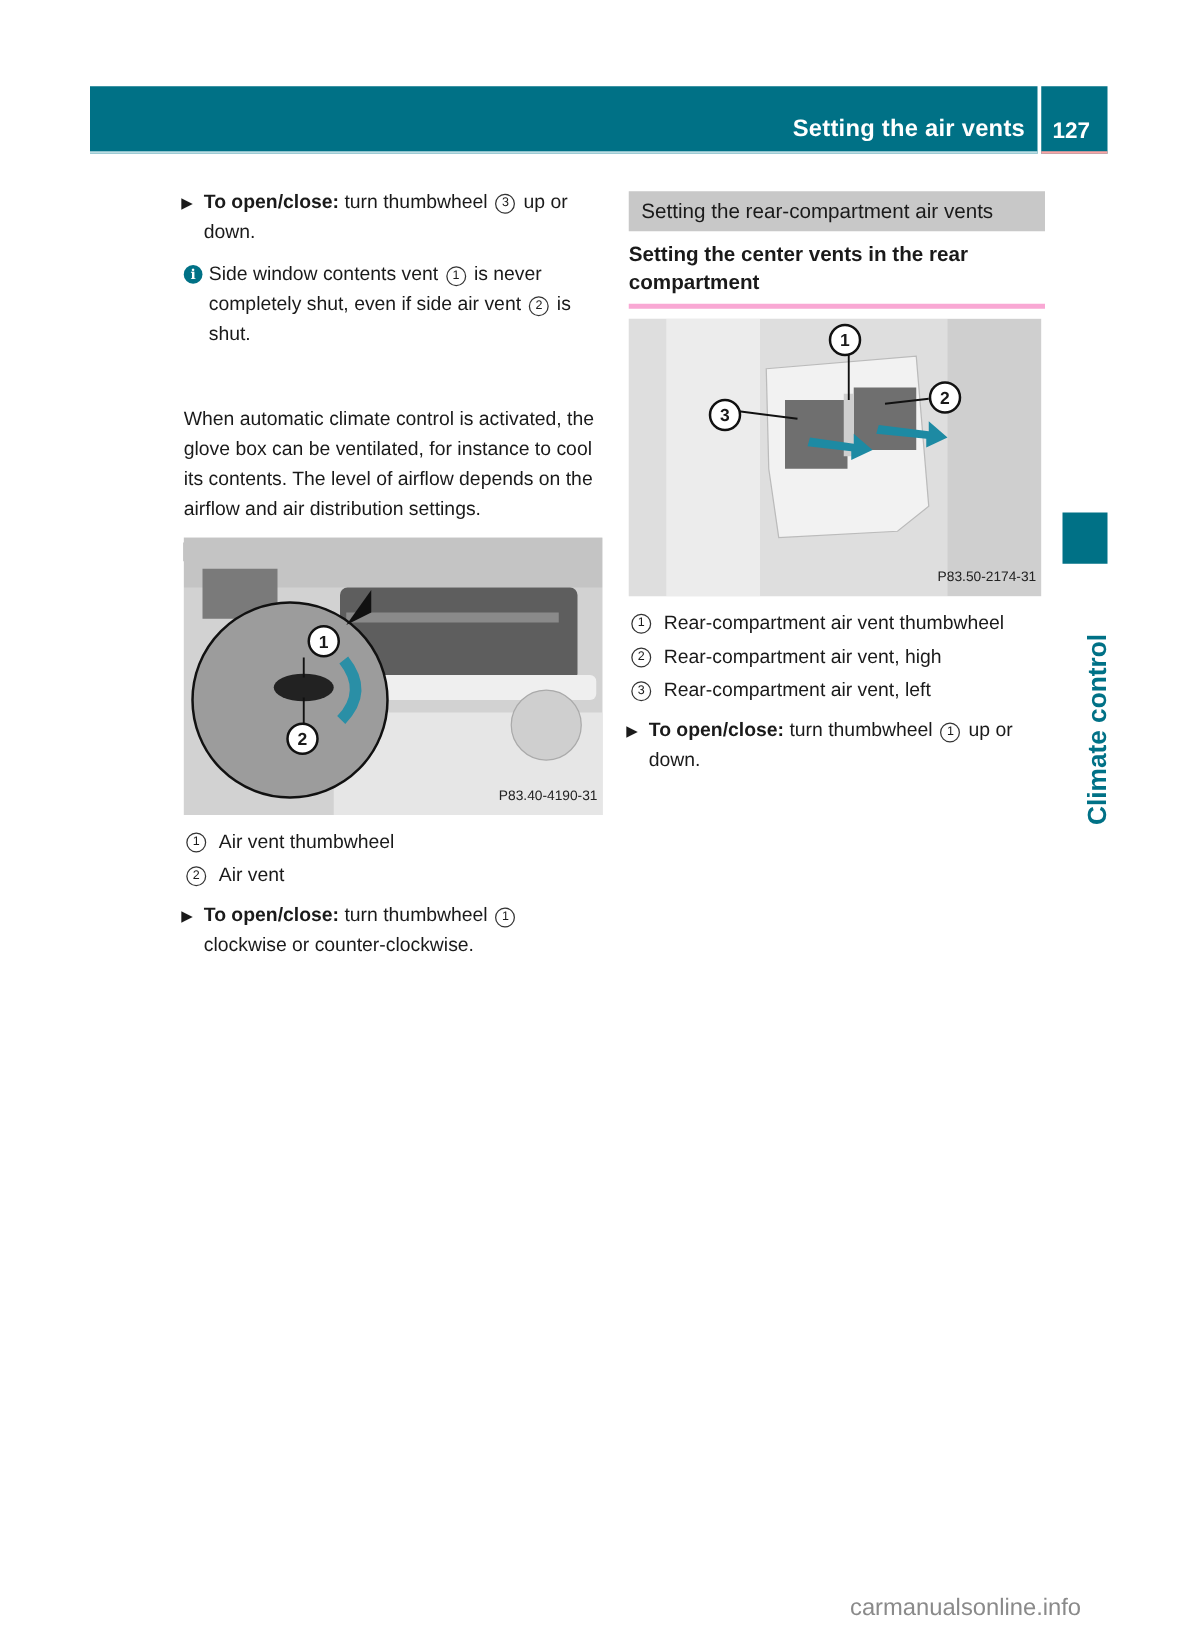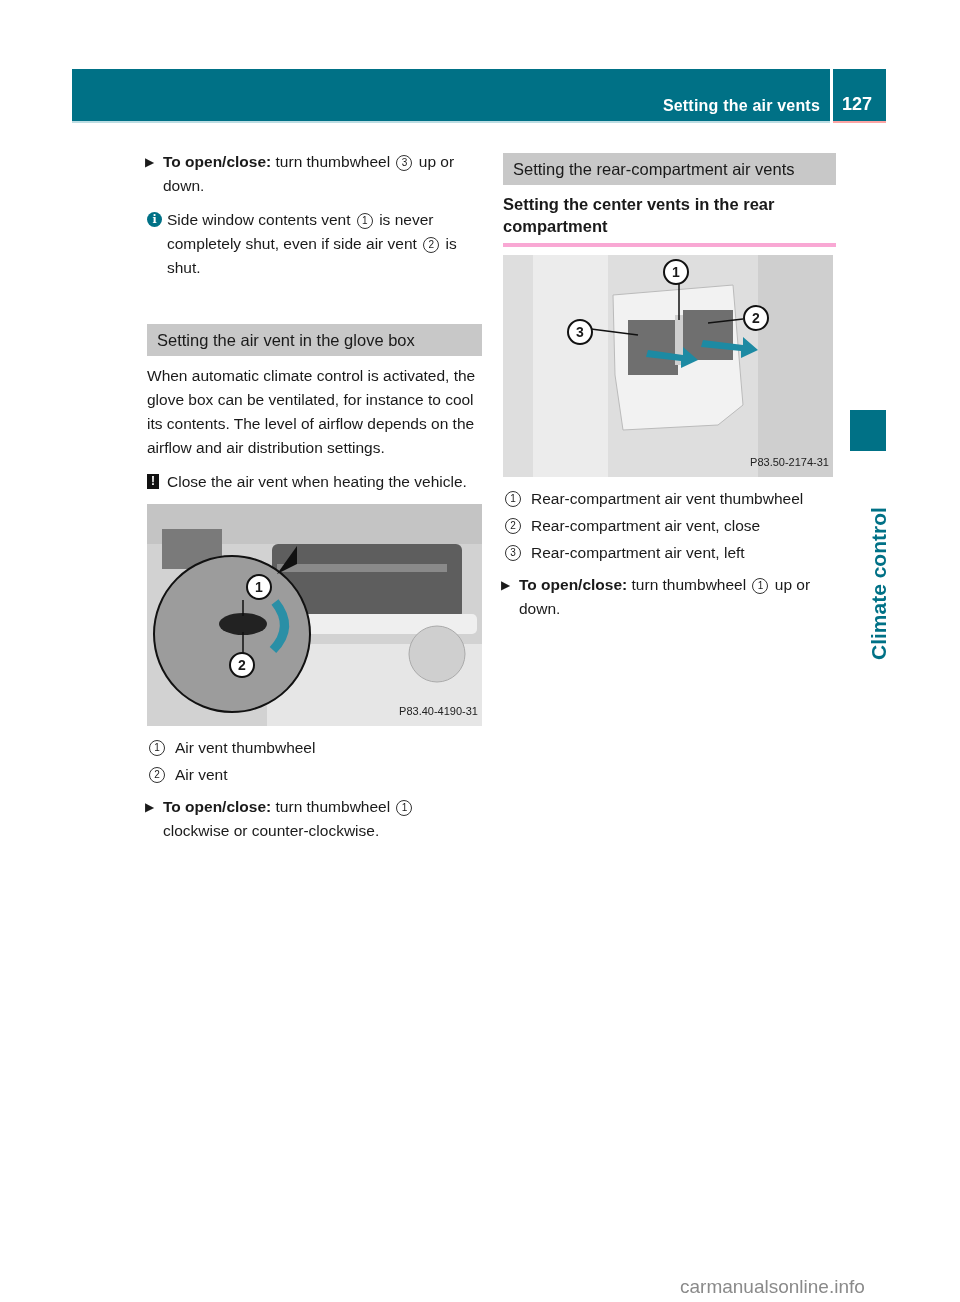--- a/index.html
+++ b/index.html
@@ -7,21 +7,21 @@
     width: 960px; height: 1302px; position: relative; background: #ffffff;
     font-family: "Liberation Sans", "DejaVu Sans", sans-serif; color: #1a1a1a;
     overflow: hidden;
   }
   .header-bar {
     position: absolute; left: 72px; top: 69px; width: 758px; height: 52px;
     background: #007186; border-bottom: 2px solid #bcdde3;
   }
   .header-title {
     position: absolute; right: 10px; bottom: 6px; color: #ffffff;
-    font-weight: bold; font-size: 16px; letter-spacing: 0.2px;
+    font-weight: bold; font-size: 19px; letter-spacing: 0.2px;
   }
   .header-page {
     position: absolute; left: 833px; top: 69px; width: 53px; height: 52px;
     background: #007186; border-bottom: 2px solid #fca5a5;
   }
   .header-page span {
     position: absolute; left: 9px; bottom: 6px; color: #fff; font-weight: bold; font-size: 18px;
   }
   .side-tab-square {
     position: absolute; left: 850px; top: 410px; width: 36px; height: 41px; background: #007186;
@@ -101,26 +101,24 @@
     <span class="info-icon">i</span>
     <span>Side window contents vent</span>
     <span class="num">1</span>
     <span>is never completely shut, even if side air vent</span>
     <span class="num">2</span>
     <span>is shut.</span>
   </div>
 
   <div style="height:34px"></div>
 
-  <div class="section-head">Setting the air vent in the glove box</div>
   <p>When automatic climate control is activated, the glove box can be ventilated, for instance to cool its contents. The level of airflow depends on the airflow and air distribution settings.</p>
 
   <div class="note">
     <span class="warn-icon">!</span>
-    <p style="margin-bottom:6px">Close the air vent when heating the vehicle.</p>
   </div>
 
   <div class="figure" style="width:335px;height:222px;margin-left:0;">
     <svg width="335" height="222" viewBox="0 0 335 222">
       <rect width="335" height="222" fill="#d2d2d2"></rect>
       <rect x="0" y="0" width="335" height="40" fill="#c4c4c4"></rect>
       <rect x="15" y="25" width="60" height="40" fill="#7a7a7a"></rect>
       <rect x="125" y="40" width="190" height="75" rx="6" fill="#5e5e5e"></rect>
       <rect x="130" y="60" width="170" height="8" fill="#8a8a8a"></rect>
       <rect x="110" y="110" width="220" height="20" rx="5" fill="#efefef"></rect>
@@ -180,21 +178,21 @@
     <span class="callout" style="left:64px;top:64px;">3</span>
     <span class="fig-caption">P83.50-2174-31</span>
   </div>
 
   <div class="legend-item">
     <span class="num">1</span>
     <span>Rear-compartment air vent thumbwheel</span>
   </div>
   <div class="legend-item">
     <span class="num">2</span>
-    <span>Rear-compartment air vent, close</span>
+    <span>Rear-compartment air vent, high</span>
   </div>
   <div class="legend-item" style="margin-bottom:8px">
     <span class="num">3</span>
     <span>Rear-compartment air vent, left</span>
   </div>
 
   <div class="step">
     <span class="arrow">▶</span>
     <b>To open/close:</b>
     <span>turn thumbwheel</span>

